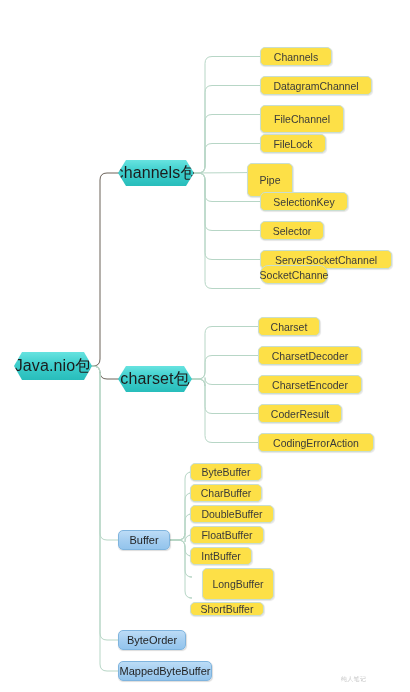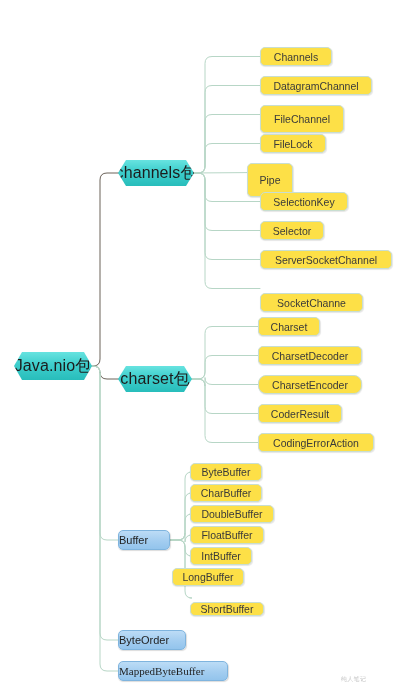--- a/index.html
+++ b/index.html
@@ -43,20 +43,21 @@
     background: linear-gradient(180deg, #67e3e0 0%, #3fcfcd 42%, #28bdbb 100%);
     clip-path: polygon(8px 0, calc(100% - 8px) 0, 100% 50%, calc(100% - 8px) 100%, 8px 100%, 0 50%);
     filter: drop-shadow(0.5px 1px 0.8px rgba(0,0,0,0.30));
   }
 
   
   .bluebox {
     position: absolute;
     display: flex;
     align-items: center;
+    justify-content: center;
     font-size: 11px;
     color: #1f1f1f;
     white-space: nowrap;
     background: linear-gradient(180deg, #bcdcf6 0%, #a3cdf0 55%, #93c4ec 100%);
     border: 1px solid #7fb4de;
     border-radius: 5px;
     box-sizing: border-box;
     box-shadow: 0.5px 1px 1px rgba(0,0,0,0.14);
   }
 
@@ -140,33 +141,33 @@
     </div>
     <div class="leaf" style="left: 260px; top: 192px; width: 88px; height: 19px;">
       <span>SelectionKey</span>
     </div>
     <div class="leaf" style="left: 260px; top: 221px; width: 64px; height: 19px;">
       <span>Selector</span>
     </div>
     <div class="leaf" style="left: 260px; top: 250px; width: 132px; height: 19px;">
       <span>ServerSocketChannel</span>
     </div>
-    <div class="leaf" style="left: 260px; top: 293px; width: 103px; height: 19px;">
+    <div class="leaf" style="left: 260px; top: 265px; width: 68px; height: 19px; border-radius: 8px;">
       <span>SocketChanne</span>
     </div>
     <div class="hex" style="left: 118px; top: 366px; width: 74px; height: 26px;">
       <span>charset包</span>
     </div>
     <div class="leaf" style="left: 258px; top: 317px; width: 62px; height: 19px;">
       <span>Charset</span>
     </div>
     <div class="leaf" style="left: 258px; top: 346px; width: 104px; height: 19px;">
       <span>CharsetDecoder</span>
     </div>
-    <div class="leaf" style="left: 258px; top: 375px; width: 104px; height: 19px; border-radius: 8px;">
+    <div class="leaf" style="left: 258px; top: 375px; width: 104px; height: 19px;">
       <span>CharsetEncoder</span>
     </div>
     <div class="leaf" style="left: 258px; top: 433px; width: 116px; height: 19px;">
       <span>CodingErrorAction</span>
     </div>
     <div class="leaf" style="left: 258px; top: 404px; width: 84px; height: 19px;">
       <span>CoderResult</span>
     </div>
     <div class="bluebox" style="left: 118px; top: 530px; width: 52px; height: 20px;">
       <span>Buffer</span>
@@ -179,27 +180,27 @@
     </div>
     <div class="leaf" style="left: 190px; top: 505px; width: 84px; height: 18px;">
       <span>DoubleBuffer</span>
     </div>
     <div class="leaf" style="left: 190px; top: 526px; width: 74px; height: 18px;">
       <span>FloatBuffer</span>
     </div>
     <div class="leaf" style="left: 190px; top: 547px; width: 62px; height: 18px;">
       <span>IntBuffer</span>
     </div>
-    <div class="leaf" style="left: 172px; top: 568px; width: 72px; height: 18px;">
+    <div class="leaf" style="left: 202px; top: 568px; width: 72px; height: 32px;">
       <span>LongBuffer</span>
     </div>
     <div class="leaf" style="left: 190px; top: 602px; width: 74px; height: 14px;">
       <span>ShortBuffer</span>
     </div>
     <div class="bluebox" style="left: 118px; top: 630px; width: 68px; height: 20px;">
       <span>ByteOrder</span>
     </div>
-    <div class="bluebox" style="left: 118px; top: 661px; width: 110px; height: 20px; font-family: Liberation Serif, serif;">
+    <div class="bluebox" style="left: 118px; top: 661px; width: 94px; height: 20px;">
       <span>MappedByteBuffer</span>
     </div>
   </div>
 
 <div class="watermark" style="left:341px; top:675px;">纯人笔记</div>
 
 </body></html>

